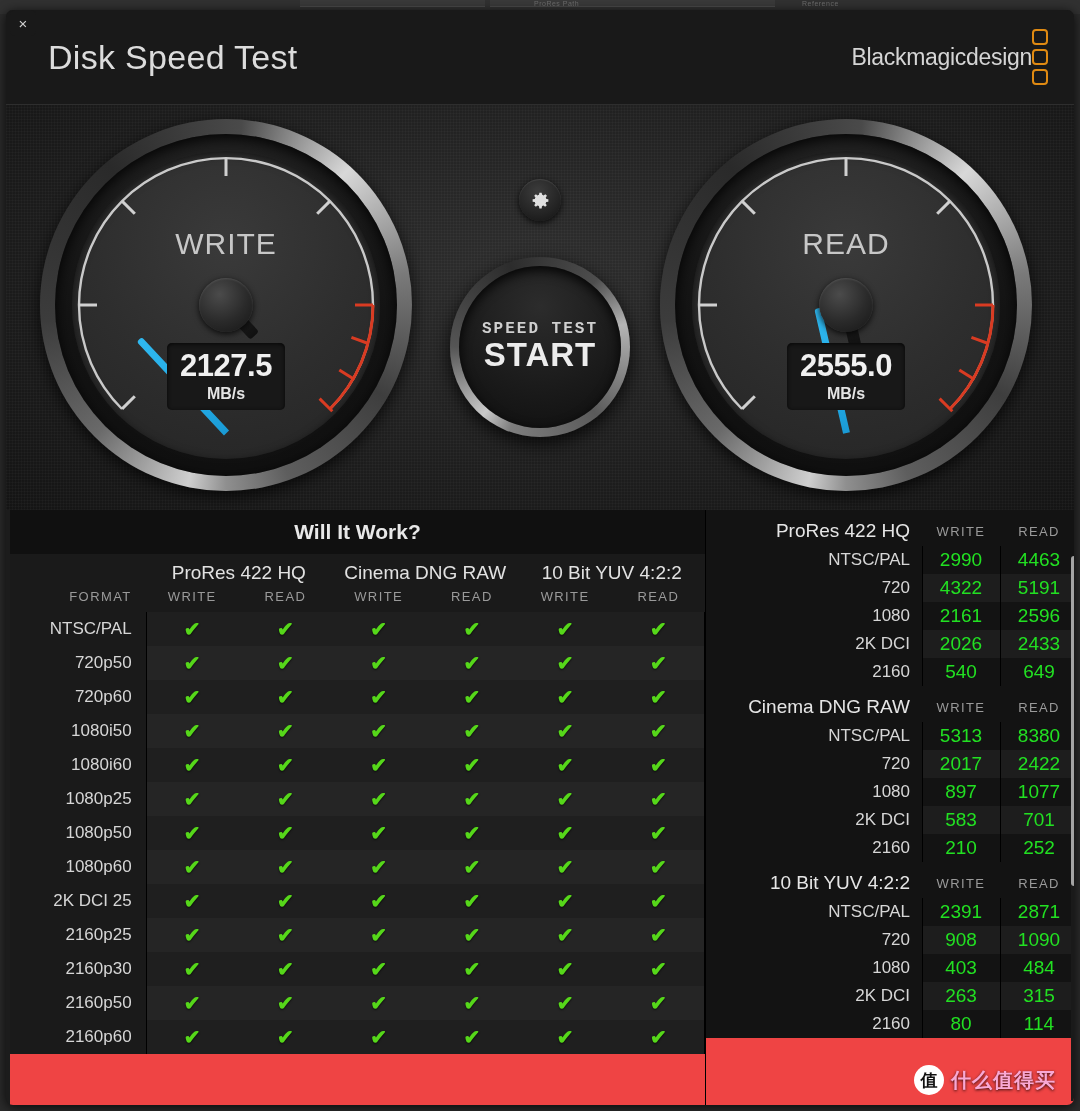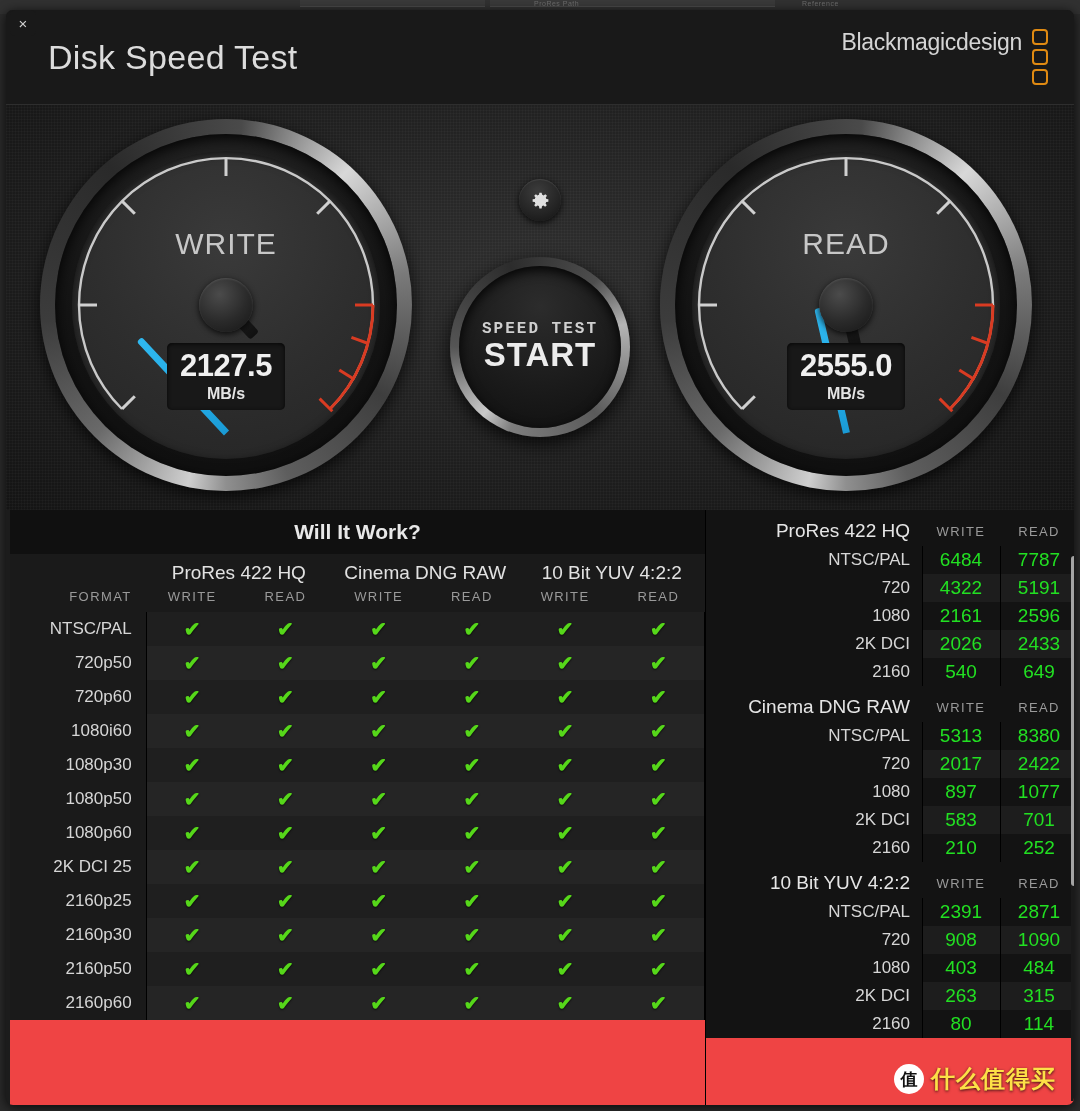--- a/index.html
+++ b/index.html
@@ -30,21 +30,21 @@
   }
 
   
   .header {
     position:absolute; left:0; top:0; width:1068px; height:94px;
     background:#191919;
     display:flex; align-items:center; justify-content:space-between;
     padding:0 26px 0 42px;
   }
   .app-title { font-size:34px; color:#dcdcdc; font-weight:300; letter-spacing:.3px; }
-  .brand-wrap { display:flex; align-items:flex-start; gap:10px; }
+  .brand-wrap { display:flex; align-items:center; }
   .brand-text { font-size:23px; color:#d5d5d5; font-weight:300; letter-spacing:-.3px; }
   .brand-marks { display:flex; flex-direction:column; gap:4px; }
   .brand-marks i { display:block; width:16px; height:16px; border:2.5px solid #e08a12; border-radius:4px; }
 
   
   .gauge-panel {
     position:absolute; left:0; top:94px; width:1068px; height:406px;
     background:
       repeating-linear-gradient(0deg, rgba(255,255,255,.022) 0 1px, transparent 1px 3px),
       repeating-linear-gradient(90deg, rgba(255,255,255,.022) 0 1px, transparent 1px 3px),
@@ -178,21 +178,21 @@
 
   .scrollbar { position:absolute; right:1px; top:46px; width:6px; height:545px; background:#1a1a1a; }
   .scrollthumb { position:absolute; right:1px; top:46px; width:6px; height:330px;
                  background:#bdbdbd; border-radius:3px; opacity:.85; }
 
   .watermark {
     position:absolute; right:18px; bottom:10px; display:flex; align-items:center; gap:7px; z-index:30;
   }
   .wm-circle { width:30px; height:30px; border-radius:50%; background:#fff; color:#111;
                display:flex; align-items:center; justify-content:center; font-size:17px; font-weight:bold; }
-  .wm-text { font-size:24px; color:#fde047; font-weight:bold; letter-spacing:1px;
+  .wm-text { font-size:20px; color:#f9a8d4; font-weight:bold; letter-spacing:1px;
              text-shadow:0 1px 3px rgba(0,0,0,.8); }
 </style>
 </head>
 <body>
 
 <div id="root">
 
   <div class="bg-strip"></div>
   <div class="bg-win" style="left:300px;width:185px;"></div>
   <div class="bg-win" style="left:490px;width:285px;"></div>
@@ -337,30 +337,39 @@
               <tr>
                 <td class="fmt">720p60</td>
                 <td class="ck b1"><span class="chk">✔</span></td>
                 <td class="ck"><span class="chk">✔</span></td>
                 <td class="ck"><span class="chk">✔</span></td>
                 <td class="ck"><span class="chk">✔</span></td>
                 <td class="ck"><span class="chk">✔</span></td>
                 <td class="ck bend"><span class="chk">✔</span></td>
               </tr>
               <tr>
+                <td class="fmt">1080i50</td>
+                <td class="ck b1"><span class="chk">✔</span></td>
+                <td class="ck"><span class="chk">✔</span></td>
+                <td class="ck"><span class="chk">✔</span></td>
+                <td class="ck"><span class="chk">✔</span></td>
+                <td class="ck"><span class="chk">✔</span></td>
+                <td class="ck bend"><span class="chk">✔</span></td>
+              </tr>
+              <tr>
                 <td class="fmt">1080i60</td>
                 <td class="ck b1"><span class="chk">✔</span></td>
                 <td class="ck"><span class="chk">✔</span></td>
                 <td class="ck"><span class="chk">✔</span></td>
                 <td class="ck"><span class="chk">✔</span></td>
                 <td class="ck"><span class="chk">✔</span></td>
                 <td class="ck bend"><span class="chk">✔</span></td>
               </tr>
               <tr>
-                <td class="fmt">1080p30</td>
+                <td class="fmt">1080p25</td>
                 <td class="ck b1"><span class="chk">✔</span></td>
                 <td class="ck"><span class="chk">✔</span></td>
                 <td class="ck"><span class="chk">✔</span></td>
                 <td class="ck"><span class="chk">✔</span></td>
                 <td class="ck"><span class="chk">✔</span></td>
                 <td class="ck bend"><span class="chk">✔</span></td>
               </tr>
               <tr>
                 <td class="fmt">1080p50</td>
                 <td class="ck b1"><span class="chk">✔</span></td>
@@ -434,22 +443,22 @@
               <thead>
                 <tr class="sect">
                   <th class="name">ProRes 422 HQ</th>
                   <th class="wr">WRITE</th>
                   <th class="wr">READ</th>
                 </tr>
               </thead>
               <tbody>
                 <tr>
                   <td class="res">NTSC/PAL</td>
-                  <td class="num w">6484</td>
-                  <td class="num r">7787</td>
+                  <td class="num w">2990</td>
+                  <td class="num r">4463</td>
                 </tr>
                 <tr>
                   <td class="res">720</td>
                   <td class="num w">4322</td>
                   <td class="num r">5191</td>
                 </tr>
                 <tr>
                   <td class="res">1080</td>
                   <td class="num w">2161</td>
                   <td class="num r">2596</td>

